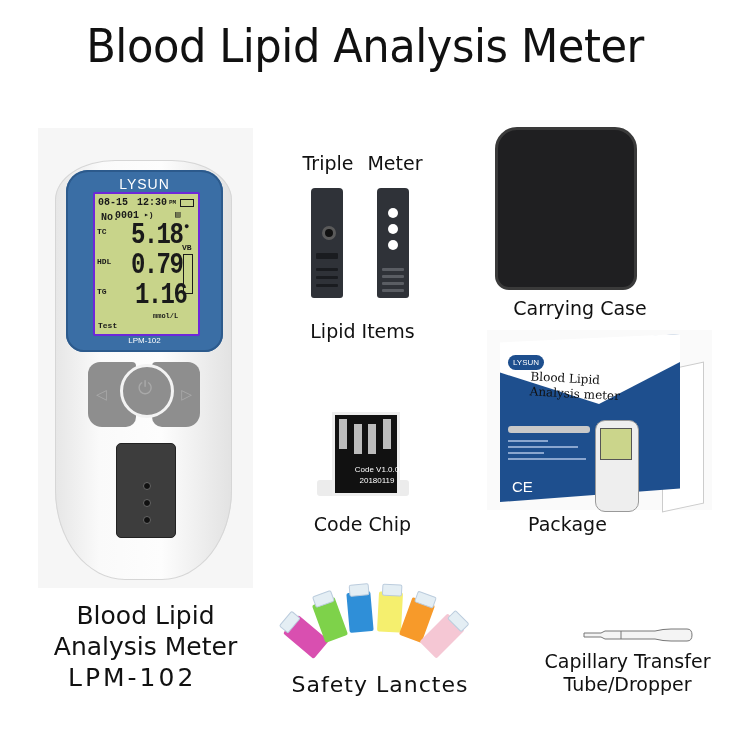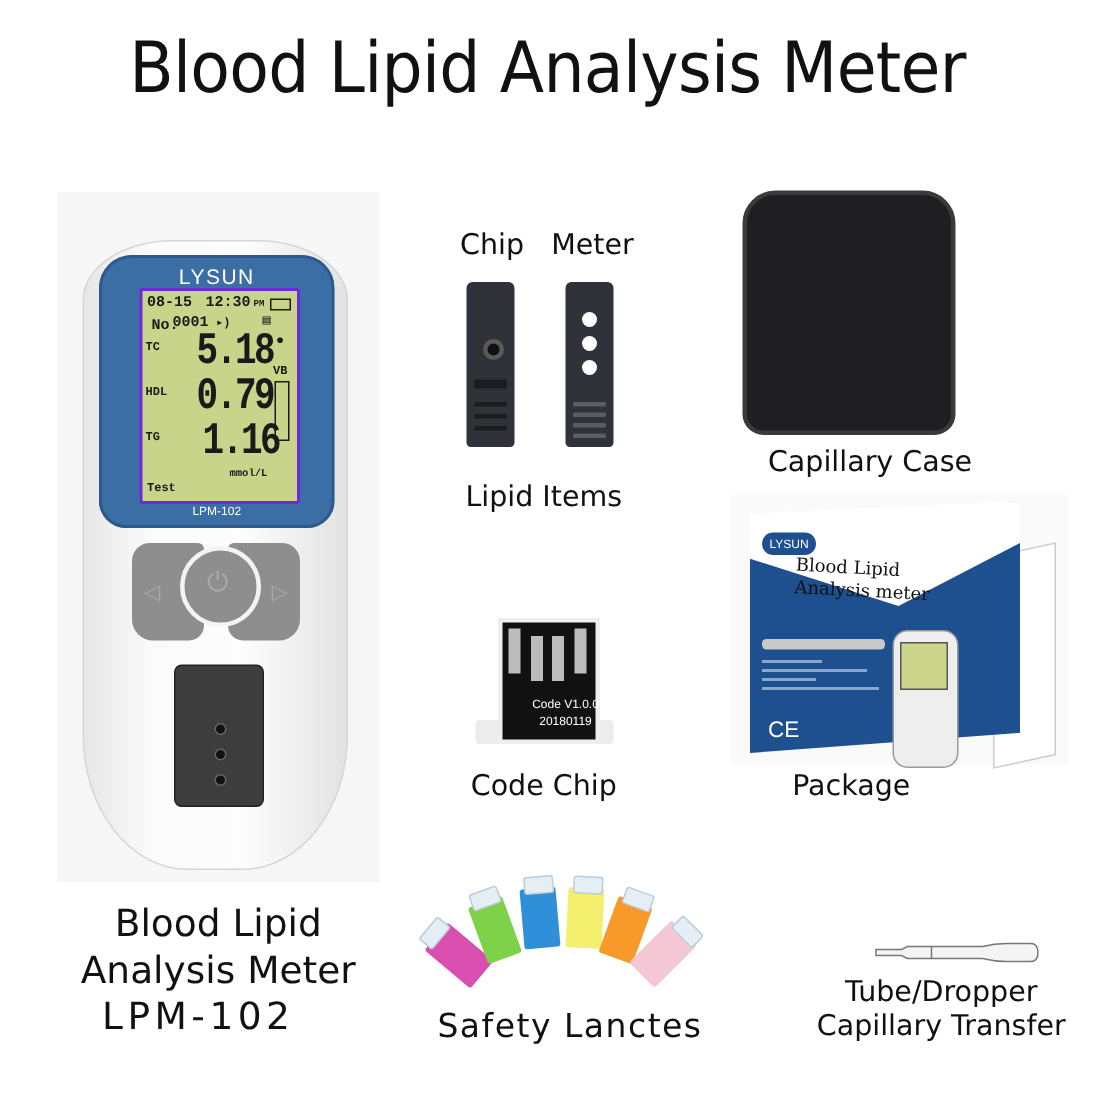--- a/index.html
+++ b/index.html
@@ -106,21 +106,21 @@
   <span class="dot" style="top:38px;"></span>
   <span class="dot" style="top:55px;"></span>
   <span class="dot" style="top:72px;"></span>
 </div>
 <div class="label" style="left:38px;top:600px;width:215px;font-size:25px;line-height:31px;">
   <div>Blood Lipid</div>
   <div>Analysis Meter</div>
   <div style="letter-spacing:3px;text-align:left;padding-left:30px;">LPM-102</div>
 </div>
 
-<div class="label" style="left:298px;top:152px;width:60px;">Chip</div>
+<div class="label" style="left:298px;top:152px;width:60px;">Triple</div>
 <div class="label" style="left:365px;top:152px;width:60px;">Meter</div>
 <div class="abs strip" style="left:311px;top:188px;">
   <span class="hole" style="top:38px;background:#111;border:3px solid #5a5a5a;width:8px;height:8px;"></span>
   <span class="rib" style="top:65px;height:6px;"></span>
   <span class="rib" style="top:80px;"></span>
   <span class="rib" style="top:88px;"></span>
   <span class="rib" style="top:96px;"></span>
 </div>
 <div class="abs strip" style="left:377px;top:188px;">
   <span class="hole" style="top:20px;"></span>
@@ -140,21 +140,21 @@
   <span class="pin" style="left:4px;"></span>
   <span class="pin" style="left:19px;top:9px;"></span>
   <span class="pin" style="left:33px;top:9px;"></span>
   <span class="pin" style="left:48px;"></span>
   <span class="txt" style="top:50px;">Code  V1.0.0</span>
   <span class="txt" style="top:61px;">20180119</span>
 </div>
 <div class="label" style="left:290px;top:513px;width:145px;">Code Chip</div>
 
 <div class="abs case"></div>
-<div class="label" style="left:495px;top:297px;width:170px;">Capillary Case</div>
+<div class="label" style="left:495px;top:297px;width:170px;">Carrying Case</div>
 
 <div class="abs pkg-bg"></div>
 <div class="abs pkg-side"></div>
 <div class="abs pkg"></div>
 <div class="abs pkg-top"></div>
 <div class="abs pkg-logo">LYSUN</div>
 <div class="abs pkg-title">
   <div>Blood Lipid</div>
   <div>Analysis meter</div>
 </div>
@@ -188,15 +188,15 @@
       <span class="cap"></span>
     </div>
 </div>
 <div class="label" style="left:280px;top:673px;width:200px;font-size:22px;letter-spacing:1px;">Safety Lanctes</div>
 
 <svg class="abs dropper" viewBox="0 0 110 14">
   <path d="M1 5 H18 L22 3 H72 Q80 1 88 1 H104 Q109 1 109 7 Q109 13 104 13 H88 Q80 13 72 11 H22 L18 9 H1 Z" fill="#f4f4f4" stroke="#777" stroke-width="1"></path>
   <line x1="38" y1="3" x2="38" y2="11" stroke="#777" stroke-width="1"></line>
 </svg>
 <div class="label" style="left:535px;top:650px;width:185px;">
+  <div>Capillary Transfer</div>
   <div>Tube/Dropper</div>
-  <div>Capillary Transfer</div>
 </div>
 
 </body></html>

